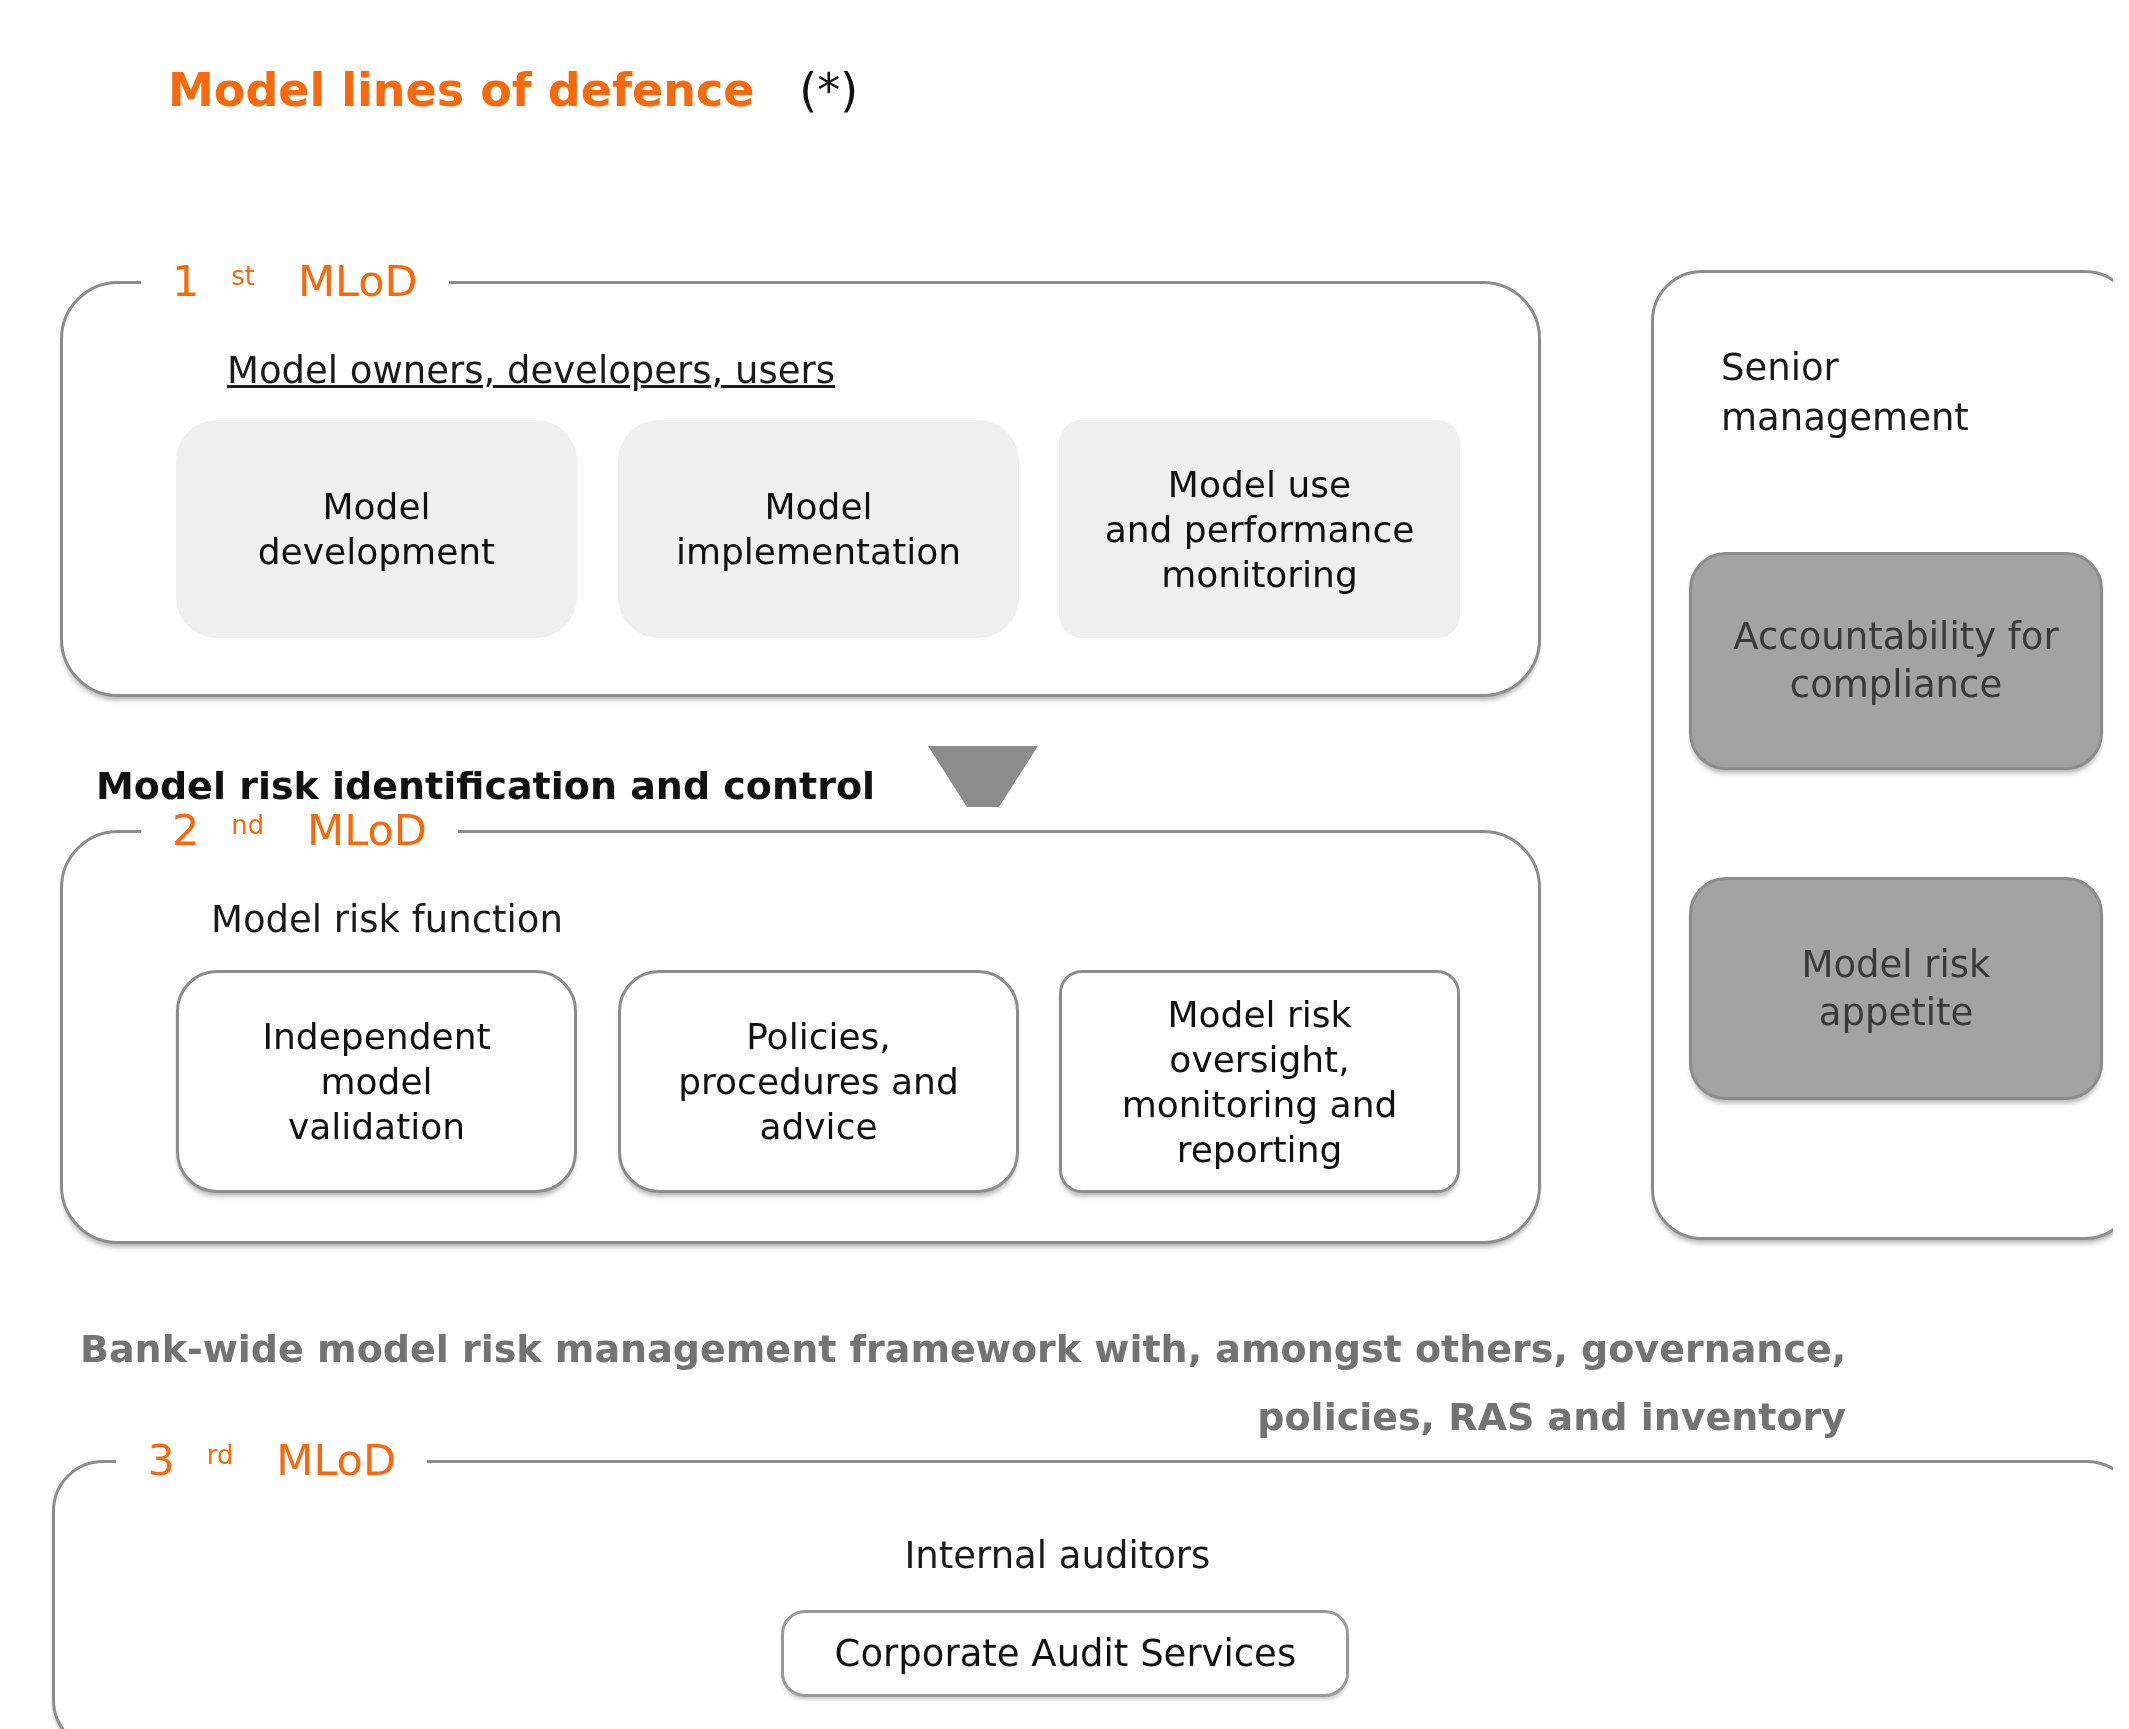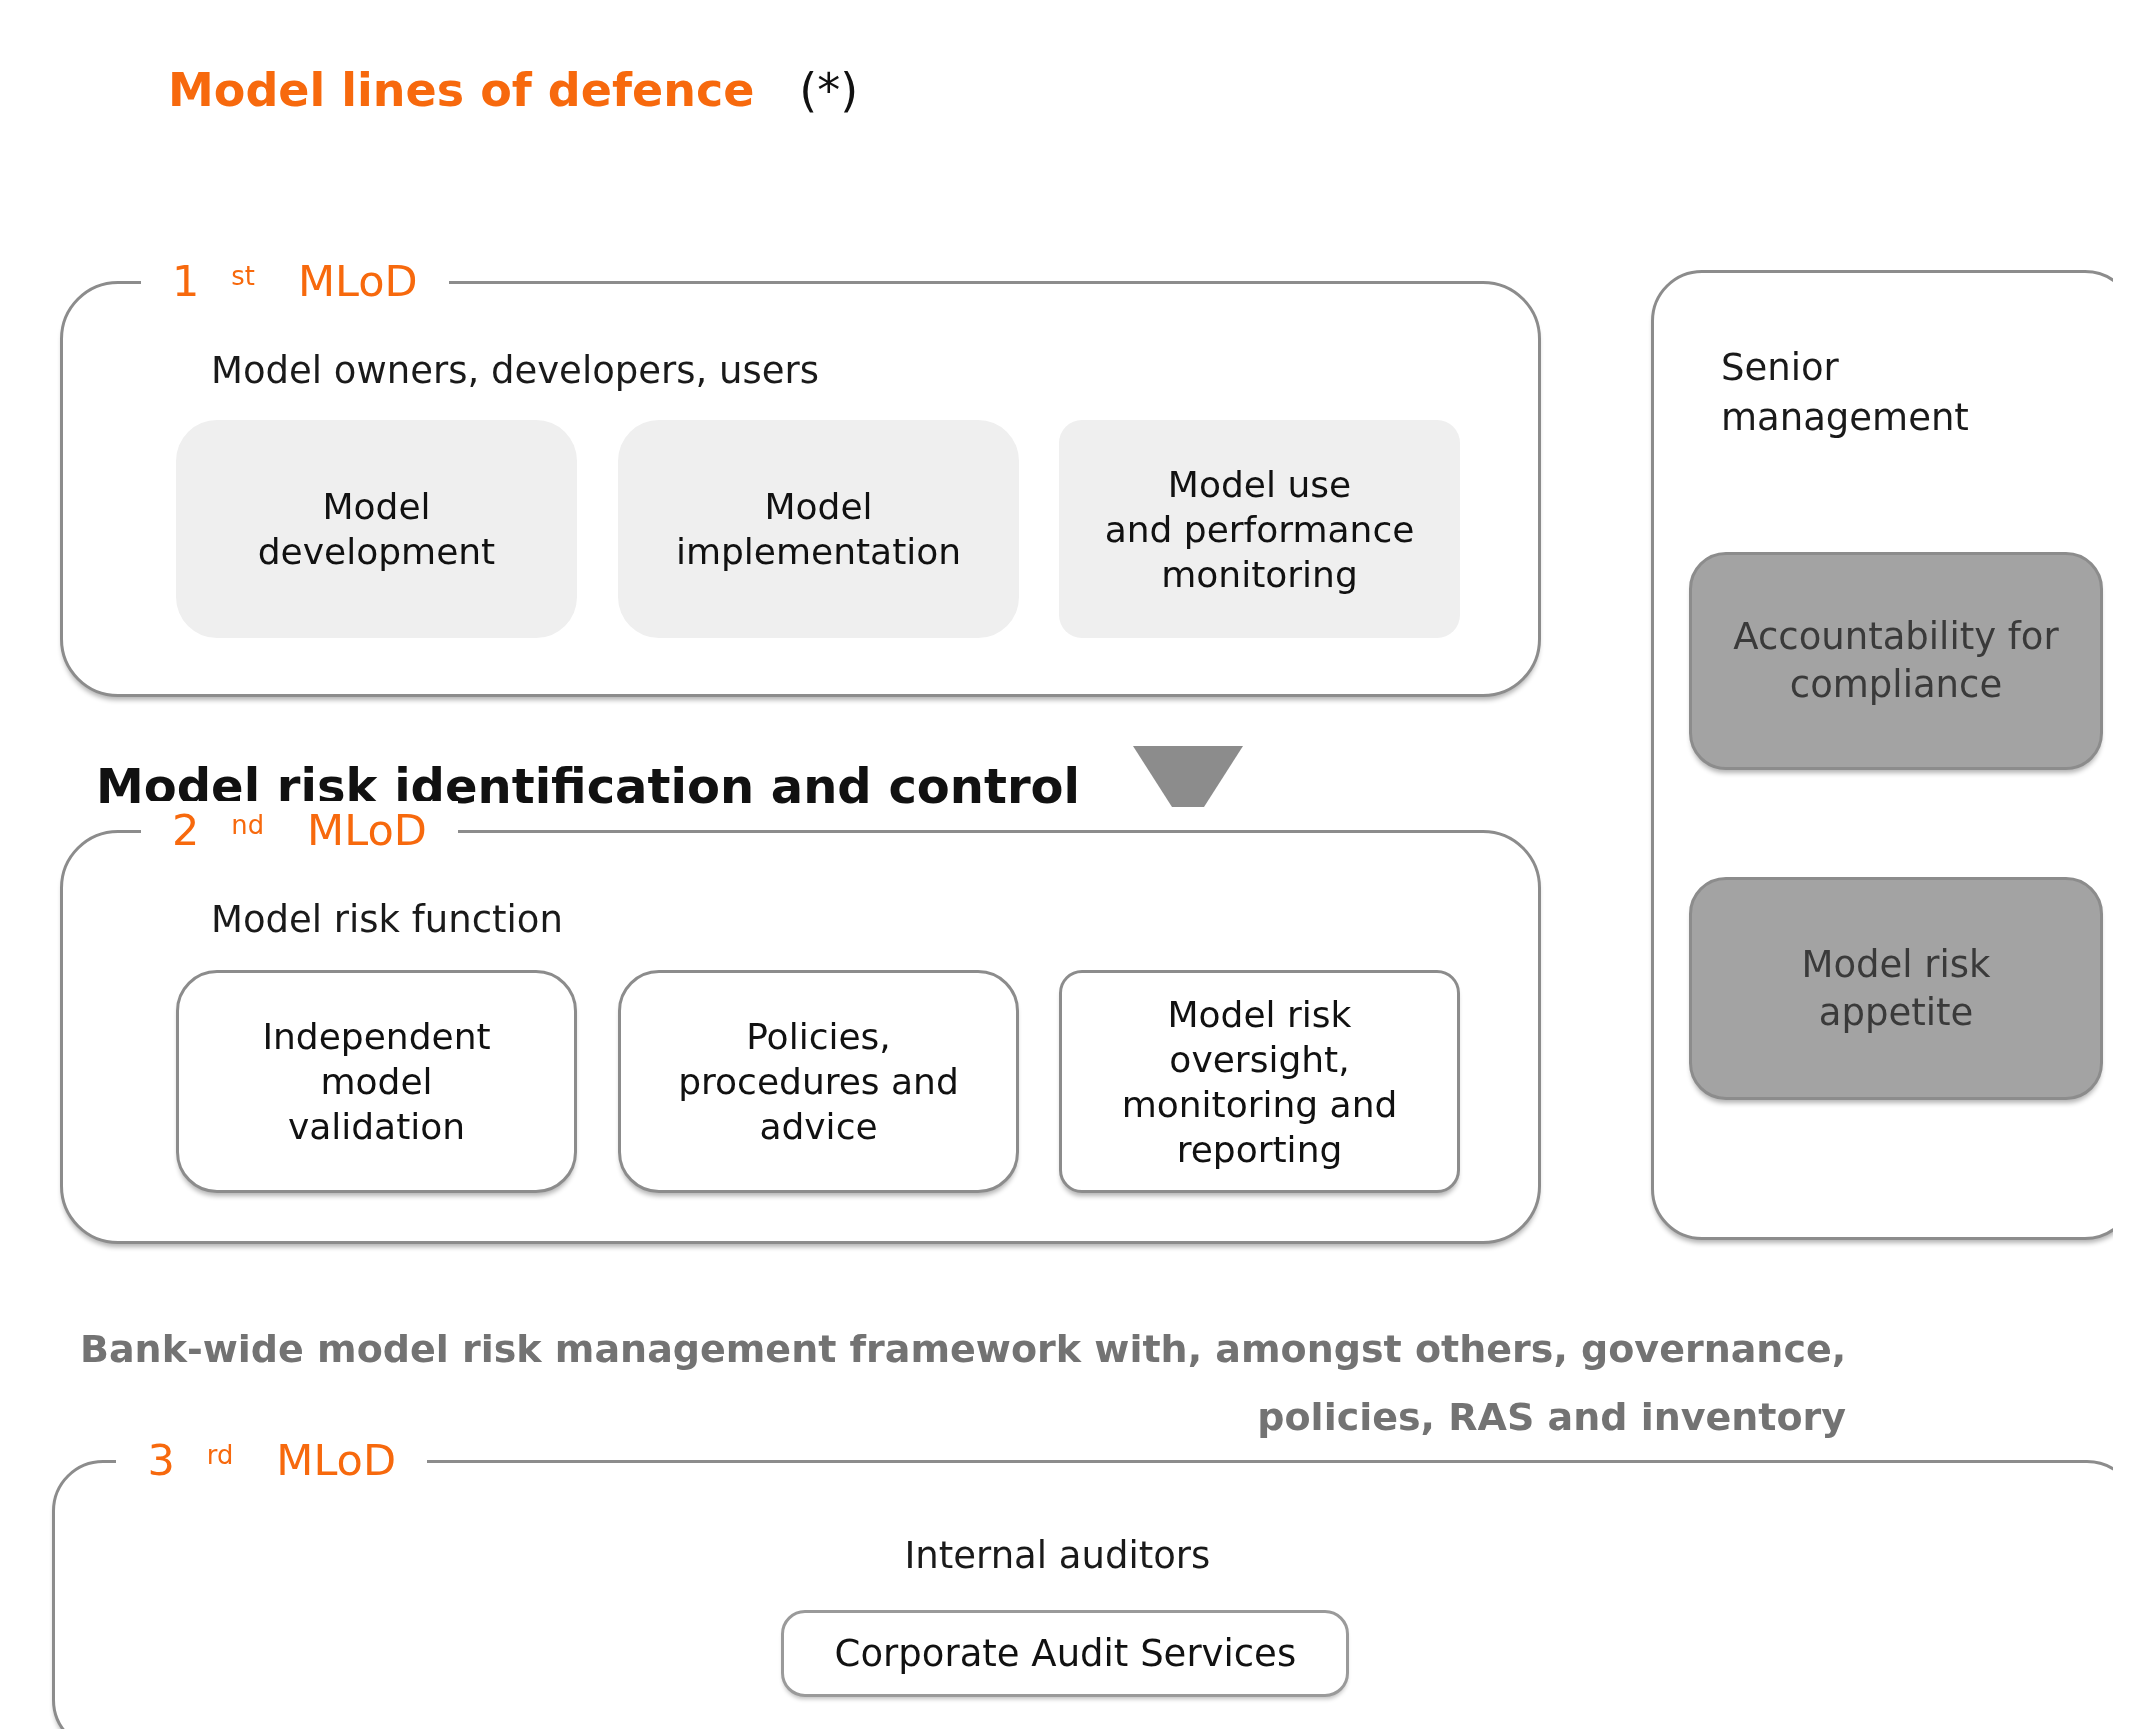--- a/index.html
+++ b/index.html
@@ -25,42 +25,42 @@
   .senior{left:1619px;top:238px;width:485px;height:970px;border-radius:51px;}
   .mlod3{left:20.4px;top:1428px;width:2086px;height:291px;border-radius:51px;}
 
   .legend{position:absolute;top:-32px;left:78px;background:#fff;padding:0 15px;
           color:var(--orange);font-weight:400;font-size:43px;line-height:58px;white-space:nowrap;}
   .legend .sup{font-size:0.60em;line-height:0;position:relative;top:-0.42em;}
   .legend .rest{margin-left:11px;}
   .mlod3 .legend{left:61px;}
 
   .panel-subtitle{position:absolute;font-size:37px;line-height:46px;color:var(--text-dark);white-space:pre-line;}
-  .mlod1 .panel-subtitle{left:132px;top:48px;}
+  .mlod1 .panel-subtitle{left:148px;top:48px;text-decoration:underline;}
   .mlod2 .panel-subtitle{left:132px;top:48px;}
   .senior-title{position:absolute;left:51px;top:54px;font-size:37px;line-height:50px;
                 color:var(--text-dark);white-space:pre-line;}
   .mlod3 .panel-subtitle{left:0;top:54px;width:2004px;text-align:center;}
 
   .grid-box{position:absolute;width:401px;display:flex;align-items:center;justify-content:center;
             text-align:center;font-size:36px;line-height:45px;color:#111;white-space:pre-line;}
   .gray-box{background:var(--box-gray);border-radius:41px;height:218px;top:136px;}
   .outlined-box{background:#fff;border:3.2px solid var(--border-gray);border-radius:41px;height:223px;top:137px;
                 box-shadow:0 5.6px 5.6px -2.8px rgba(0,0,0,0.30);}
   .pos-1{left:113px;} .pos-2{left:555px;} .pos-3{left:996px;border-radius:23px;}
 
   .senior-box{position:absolute;left:35px;width:414px;background:#a3a3a3;border:3.2px solid var(--border-gray);
               border-radius:37px;display:flex;align-items:center;justify-content:center;text-align:center;
               font-size:37px;line-height:48px;color:var(--text-soft);white-space:pre-line;
               box-shadow:0 5.6px 5.6px -2.8px rgba(0,0,0,0.30);}
   .senior-box.a{top:279px;height:218px;}
   .senior-box.b{top:604px;height:223px;}
 
   .between{position:absolute;left:32px;top:696px;display:flex;align-items:flex-start;gap:37px;}
-  .between .between-text{font-size:48px;font-weight:700;line-height:52px;color:#111;white-space:nowrap;}
+  .between .between-text{font-size:38px;font-weight:700;line-height:52px;color:#111;white-space:nowrap;}
   .down-triangle{width:0;height:0;border-left:39px solid transparent;border-right:39px solid transparent;
                  border-top:61px solid var(--border-gray);margin-top:1.9px;}
 
   .framework-note{position:absolute;left:32px;top:1267px;font-size:38px;font-weight:700;line-height:68px;
                   color:#737373;white-space:pre-line;text-align:right;}
 
   .cas-box{position:absolute;left:726px;top:147px;width:568px;height:87px;background:#fff;
            border:3.7px solid #9A9A9A;border-radius:24px;display:flex;align-items:center;justify-content:center;
            font-size:37px;color:#111;box-shadow:0 4.6px 4.6px -2.8px rgba(0,0,0,0.25);}
 </style>

